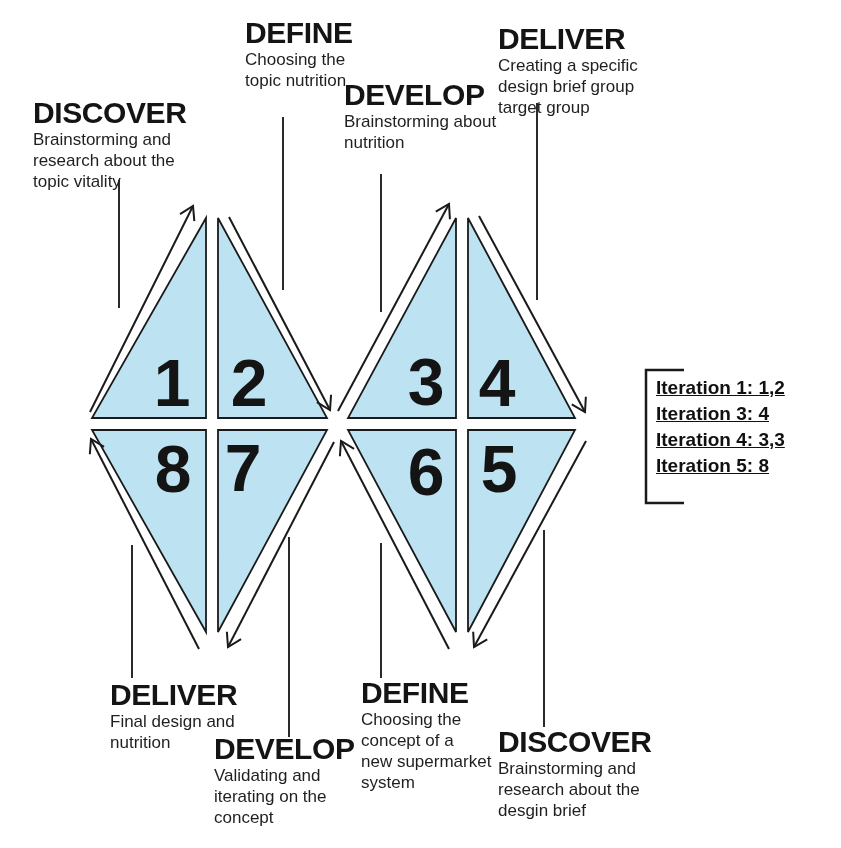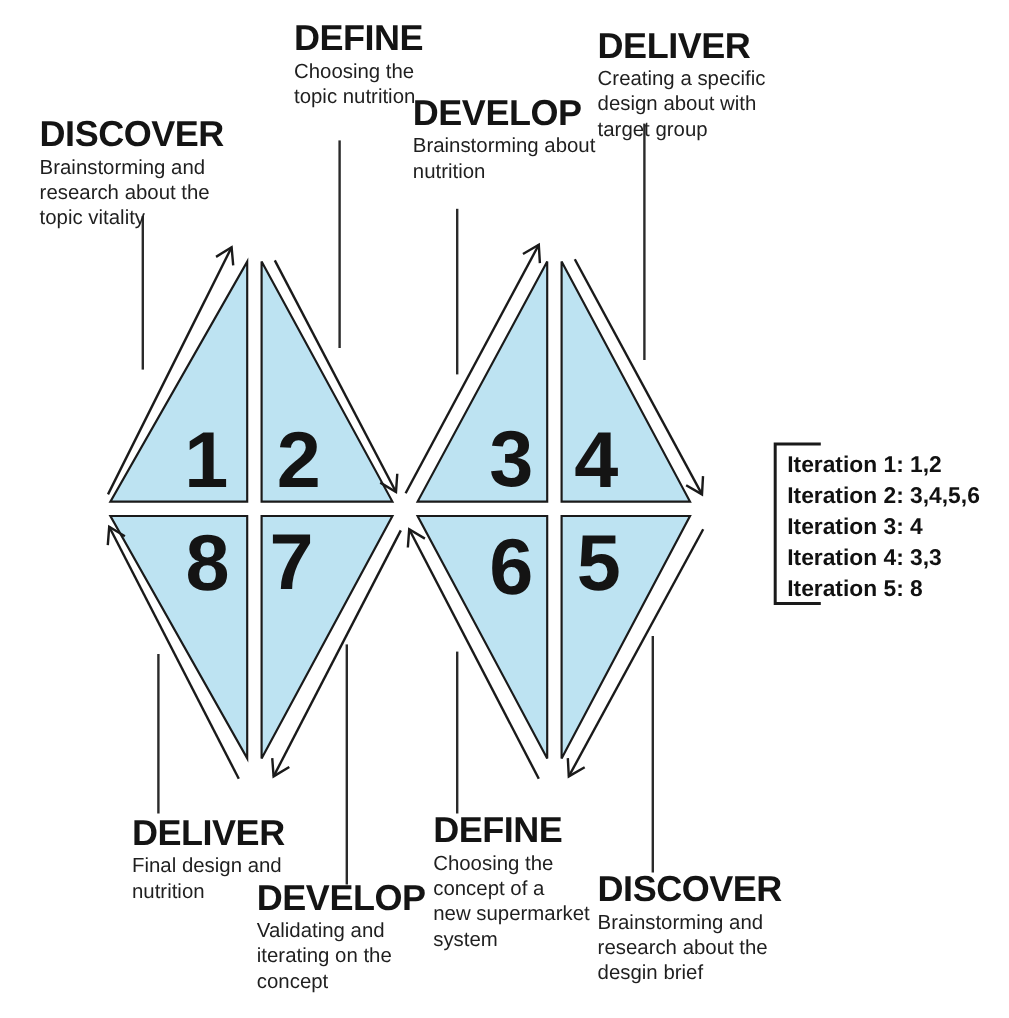--- a/index.html
+++ b/index.html
@@ -68,20 +68,21 @@
   .legend {
     position: absolute;
     left: 656px;
     top: 375px;
   }
   .legend-item {
     font-weight: bold;
     font-size: 19px;
     line-height: 26px;
     color: #111111;
+    text-decoration: underline;
   }
 </style>
 </head>
 <body>
 
 <div class="stage">
 
   <svg width="841" height="848" viewBox="0 0 841 848">
     <defs>
       <marker id="arrowhead" viewBox="0 0 22 22" refX="18" refY="11" markerWidth="22" markerHeight="22" markerUnits="userSpaceOnUse" orient="auto">
@@ -144,21 +145,21 @@
 
   <div class="label" style="left:344px; top:82px;">
     <div class="label-title">DEVELOP</div>
     <div class="label-desc">Brainstorming about
 nutrition</div>
   </div>
 
   <div class="label" style="left:498px; top:26px;">
     <div class="label-title">DELIVER</div>
     <div class="label-desc">Creating a specific
-design about with
+design brief group
 target group</div>
   </div>
 
   <div class="label" style="left:110px; top:682px;">
     <div class="label-title">DELIVER</div>
     <div class="label-desc">Final design and
 nutrition</div>
   </div>
 
   <div class="label" style="left:214px; top:736px;">
@@ -178,19 +179,18 @@
 
   <div class="label" style="left:498px; top:729px;">
     <div class="label-title">DISCOVER</div>
     <div class="label-desc">Brainstorming and
 research about the
 desgin brief</div>
   </div>
 
   <div class="legend">
     <div class="legend-item">Iteration 1: 1,2</div>
-    <div class="legend-item">Iteration 2: 3,4,5,6</div>
     <div class="legend-item">Iteration 3: 4</div>
     <div class="legend-item">Iteration 4: 3,3</div>
     <div class="legend-item">Iteration 5: 8</div>
   </div>
 
 </div>
 
 </body></html>

